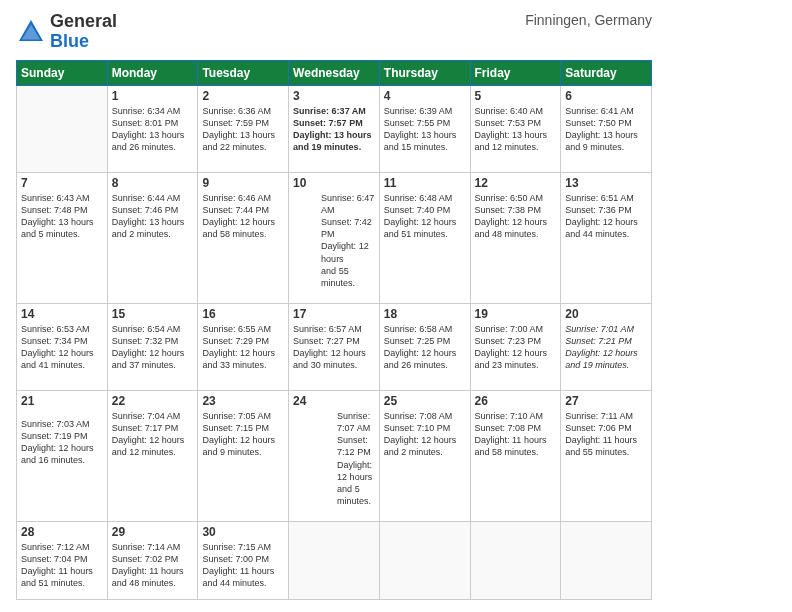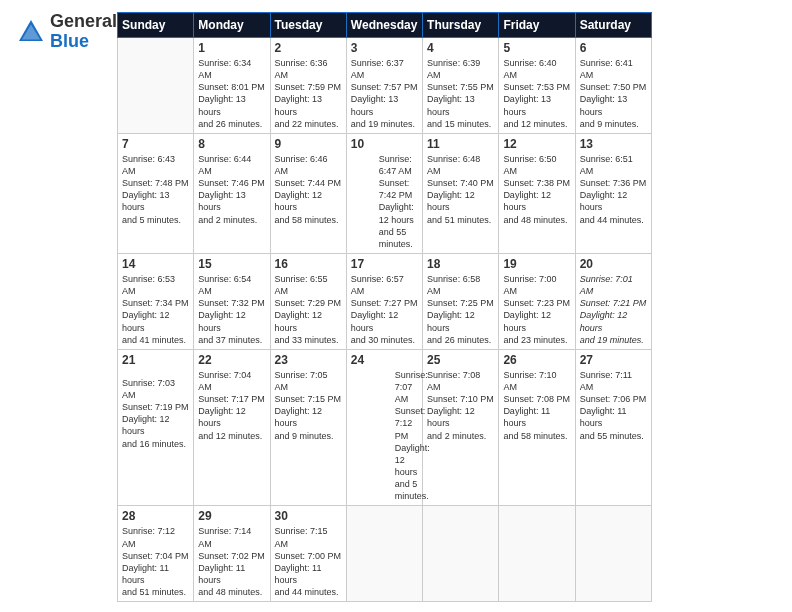--- a/index.html
+++ b/index.html
@@ -8,21 +8,21 @@
       height: 612px;
       font-family: Arial, sans-serif;
       background: #fff;
       overflow: hidden;
     }
     .page {
       width: 668px;
       height: 612px;
       padding: 12px 16px;
       display: flex;
-      flex-direction: row;
+      flex-direction: column;
     }
     .header {
       display: flex;
       align-items: flex-start;
       justify-content: space-between;
       margin-bottom: 8px;
     }
     .logo {
       display: flex;
       align-items: center;
@@ -53,21 +53,21 @@
       color: #555;
     }
     .calendar {
       flex: 1;
       border: 1px solid #ccc;
       border-collapse: collapse;
       width: 100%;
       table-layout: fixed;
     }
     .calendar th {
-      background: #0f172a;
+      background: #15803d;
       color: #fff;
       font-size: 12px;
       font-weight: bold;
       padding: 5px 4px;
       text-align: left;
       border: 1px solid #1a6fc4;
     }
     .calendar td {
       vertical-align: top;
       border: 1px solid #ccc;
@@ -104,20 +104,21 @@
       <svg class="logo-icon" viewBox="0 0 40 40" xmlns="http://www.w3.org/2000/svg">
         <polygon points="20,4 36,32 4,32" fill="#1a6fc4"></polygon>
         <polygon points="20,10 32,30 8,30" fill="#fff" opacity="0.3"></polygon>
       </svg>
       <div class="logo-text">
         <span class="logo-general">General</span><br>
         <span class="logo-blue">Blue</span>
       </div>
     </div>
     <div class="title-block">
+      <div class="location">Finningen, Germany</div>
     </div>
   </div>
 
   <table class="calendar">
     <thead>
       <tr>
         <th>Sunday</th>
         <th>Monday</th>
         <th>Tuesday</th>
         <th>Wednesday</th>
@@ -138,21 +139,21 @@
           </td>
           <td>
             <span class="day-num">2</span>
             <div class="day-info" style="white-space: pre-wrap;">Sunrise: 6:36 AM
 Sunset: 7:59 PM
 Daylight: 13 hours
 and 22 minutes.</div>
           </td>
           <td>
             <span class="day-num">3</span>
-            <div class="day-info" style="white-space: pre-wrap;">Sunrise: 6:37 AM
+            <div class="day-info" style="white-space: pre-wrap; font-weight: bold;">Sunrise: 6:37 AM
 Sunset: 7:57 PM
 Daylight: 13 hours
 and 19 minutes.</div>
           </td>
           <td>
             <span class="day-num">4</span>
             <div class="day-info" style="white-space: pre-wrap;">Sunrise: 6:39 AM
 Sunset: 7:55 PM
 Daylight: 13 hours
 and 15 minutes.</div>

